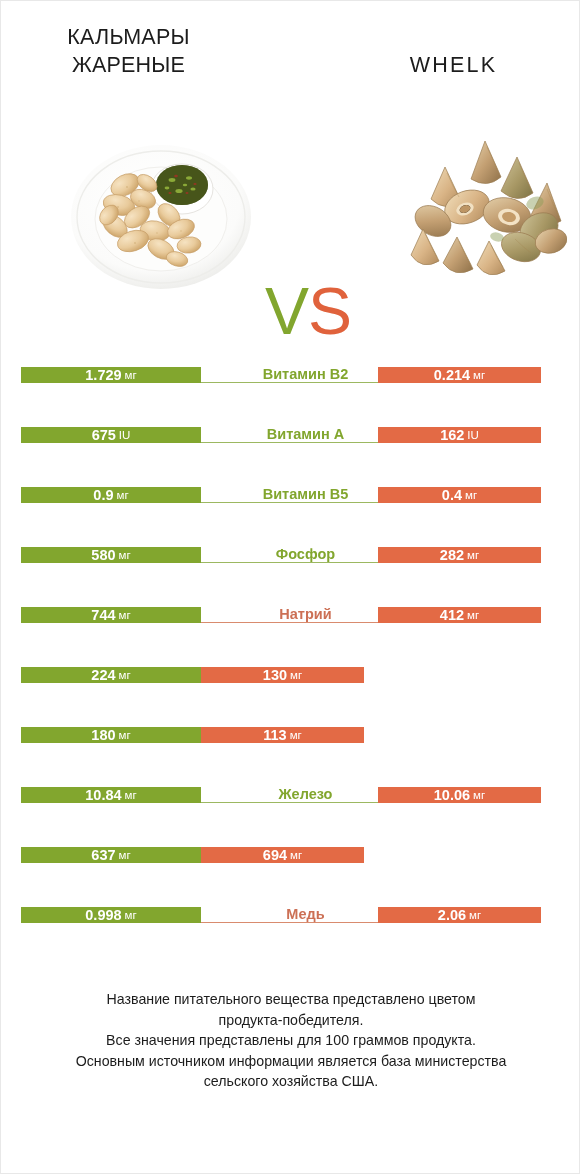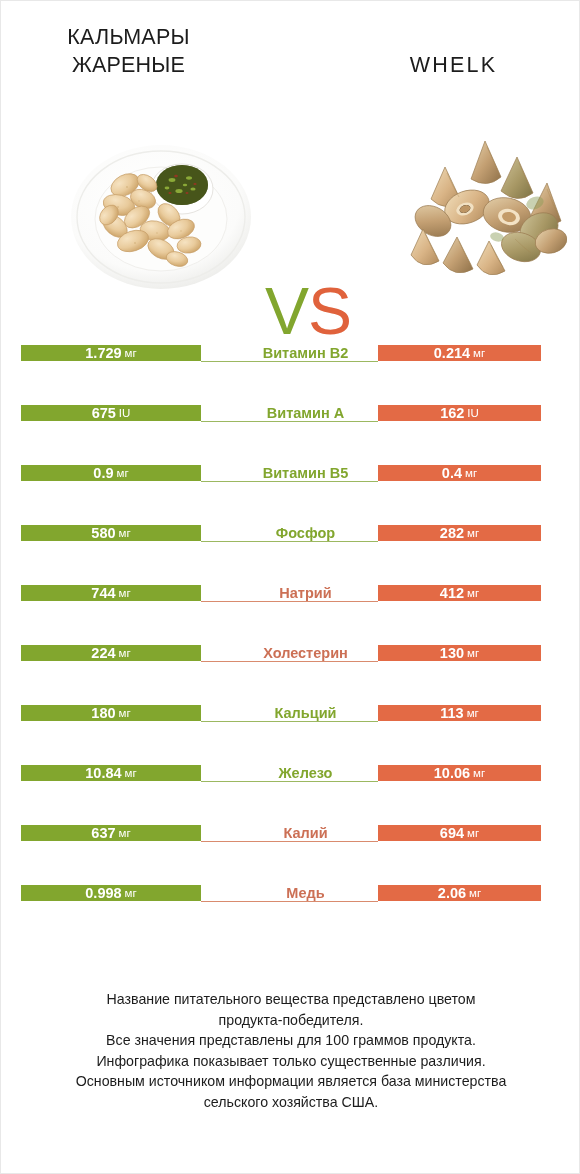--- a/index.html
+++ b/index.html
@@ -93,21 +93,21 @@
   .table {
     position: absolute;
     left: 20px;
     top: 344px;
     width: 540px;
   }
   .row {
     display: flex;
     height: 59px;
     margin-bottom: 1px;
-    align-items: flex-start;
+    align-items: center;
   }
   .cell {
     display: flex;
     align-items: center;
     justify-content: center;
     box-sizing: border-box;
   }
   .cell-left {
     width: 180px;
     background: #82a62e;
@@ -371,36 +371,30 @@
         <span>412</span>
           <span class="unit">мг</span>
       </div>
     </div>
 
     <div class="row">
       <div class="cell cell-left">
         <span>224</span>
           <span class="unit">мг</span>
       </div>
-      <div class="cell cell-mid win-right">
-        <span>Холестерин</span>
-      </div>
       <div class="cell cell-right">
         <span>130</span>
           <span class="unit">мг</span>
       </div>
     </div>
 
     <div class="row">
       <div class="cell cell-left">
         <span>180</span>
           <span class="unit">мг</span>
-      </div>
-      <div class="cell cell-mid win-left">
-        <span>Кальций</span>
       </div>
       <div class="cell cell-right">
         <span>113</span>
           <span class="unit">мг</span>
       </div>
     </div>
 
     <div class="row">
       <div class="cell cell-left">
         <span>10.84</span>
@@ -412,23 +406,20 @@
       <div class="cell cell-right">
         <span>10.06</span>
           <span class="unit">мг</span>
       </div>
     </div>
 
     <div class="row">
       <div class="cell cell-left">
         <span>637</span>
           <span class="unit">мг</span>
-      </div>
-      <div class="cell cell-mid win-right">
-        <span>Калий</span>
       </div>
       <div class="cell cell-right">
         <span>694</span>
           <span class="unit">мг</span>
       </div>
     </div>
 
     <div class="row">
       <div class="cell cell-left">
         <span>0.998</span>
@@ -442,18 +433,17 @@
           <span class="unit">мг</span>
       </div>
     </div>
 
   </div>
 
   <div class="footer">
     <div>Название питательного вещества представлено цветом</div>
     <div>продукта-победителя.</div>
     <div>Все значения представлены для 100 граммов продукта.</div>
-    <div>Инфографика показывает только существенные различия.</div>
     <div>Основным источником информации является база министерства</div>
     <div>сельского хозяйства США.</div>
   </div>
 
 </div>
 
 </body></html>

